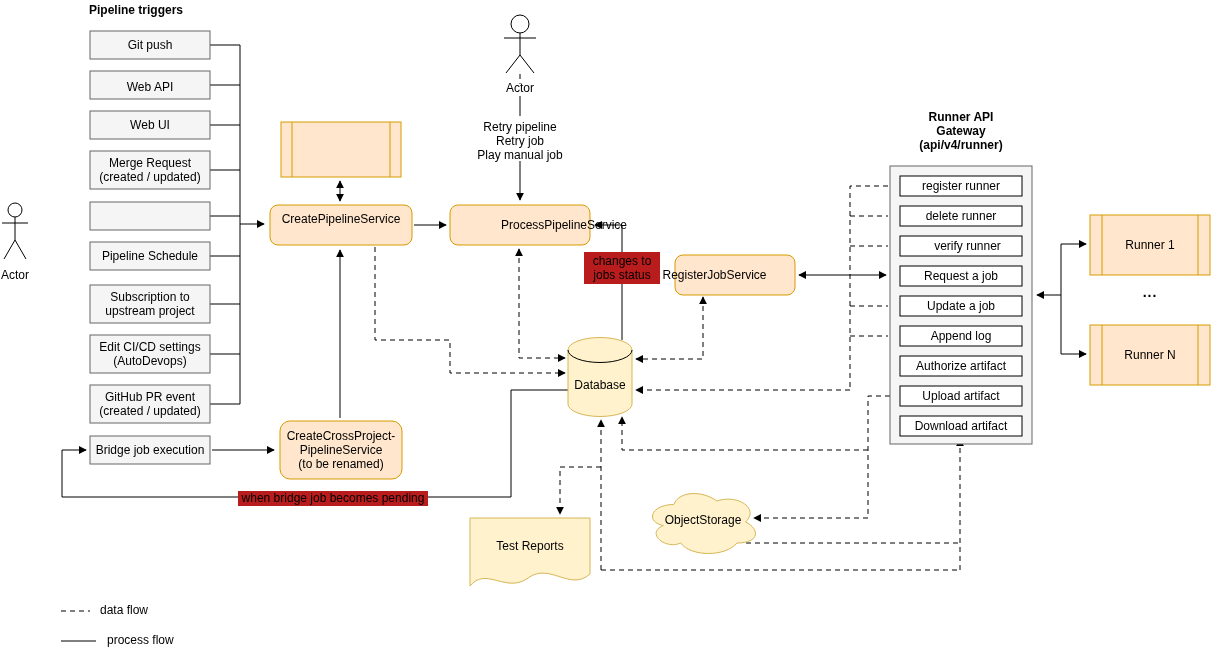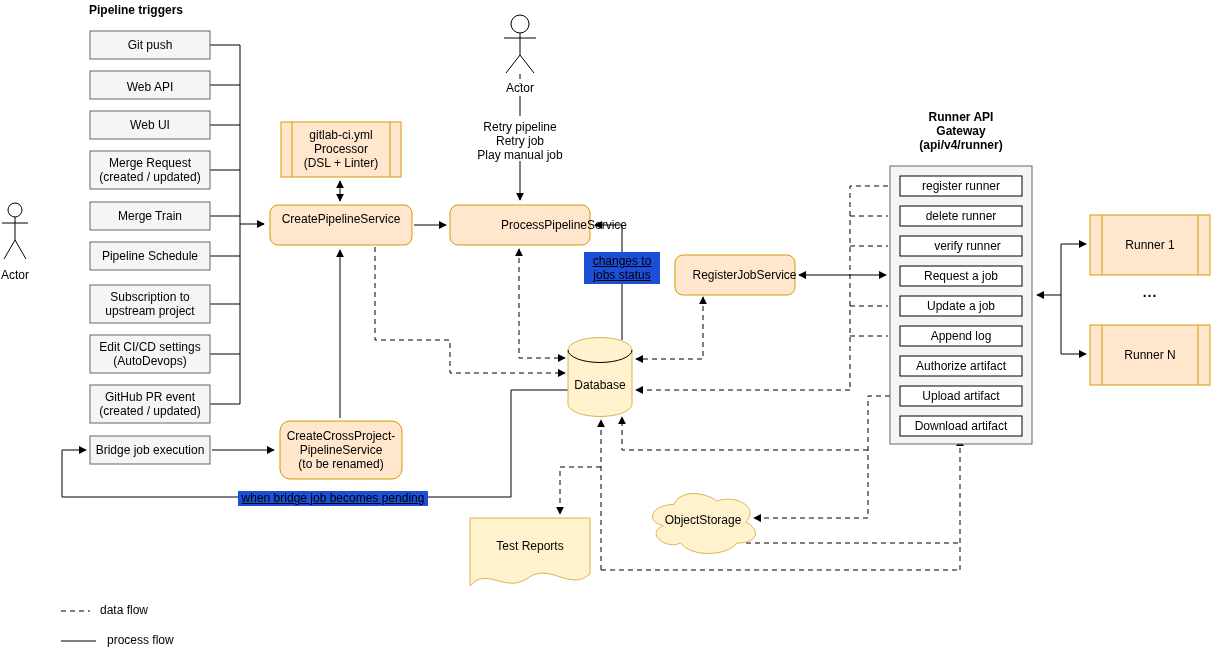--- a/index.html
+++ b/index.html
@@ -10,21 +10,21 @@
   .orange{fill:#ffe6cc;stroke:#d79b00;stroke-width:1;}
   .yellow{fill:#fff2cc;stroke:#d6b656;stroke-width:1;}
   .white{fill:#ffffff;stroke:#000000;stroke-width:1;}
   .ln{fill:none;stroke:#000000;stroke-width:1;}
   .dash{stroke-dasharray:5 4;}
   .bar{stroke:#d79b00;stroke-width:1;}
   .actor{fill:none;stroke:#000;stroke-width:1;}
   .lbl{position:absolute;font-size:12px;line-height:1.18;display:flex;align-items:center;
        justify-content:center;text-align:center;white-space:pre-line;}
   .bold{font-weight:bold;}
-  .bg{background:#1d4ed8;text-decoration:underline;}
+  .bg{background:#b91c1c;}
   .left{justify-content:flex-start;text-align:left;}
   .dots{font-size:14px;font-weight:bold;letter-spacing:1px;}
 </style>
 </head>
 <body>
 
 <div class="canvas">
 
 <svg width="1226" height="651" viewBox="0 0 1226 651">
   <defs>
@@ -121,42 +121,38 @@
   <path class="ln" d="M61,641 H96"></path>
 </svg>
 
 <div class="lbl bold" style="left:75px;top:3px;width:122px;height:15px;">Pipeline triggers</div>
 
 <div class="lbl" style="left:90px;top:31px;width:120px;height:28px;">Git push</div>
 <div class="lbl" style="left:90px;top:71px;width:120px;height:32px;">Web API</div>
 <div class="lbl" style="left:90px;top:111px;width:120px;height:28px;">Web UI</div>
 <div class="lbl" style="left:90px;top:151px;width:120px;height:38px;">Merge Request
 (created / updated)</div>
-<div class="lbl" style="left:90px;top:202px;width:120px;height:28px;">Merge Train</div>
 <div class="lbl" style="left:90px;top:242px;width:120px;height:28px;">Pipeline Schedule</div>
 <div class="lbl" style="left:90px;top:285px;width:120px;height:38px;">Subscription to
 upstream project</div>
 <div class="lbl" style="left:90px;top:335px;width:120px;height:38px;">Edit CI/CD settings
 (AutoDevops)</div>
 <div class="lbl" style="left:90px;top:385px;width:120px;height:38px;">GitHub PR event
 (created / updated)</div>
 <div class="lbl" style="left:90px;top:436px;width:120px;height:28px;">Bridge job execution</div>
 
 <div class="lbl" style="left:-3px;top:268px;width:36px;height:14px;">Actor</div>
 <div class="lbl" style="left:490px;top:81px;width:60px;height:14px;">Actor</div>
 <div class="lbl" style="left:462px;top:119px;width:116px;height:44px;text-align:center;">Retry pipeline
 Retry job
 Play manual job</div>
 
-<div class="lbl" style="left:285px;top:124px;width:112px;height:50px;">gitlab-ci.yml
-Processor
-(DSL + Linter)</div>
 <div class="lbl" style="left:270px;top:205px;width:142px;height:28px;">CreatePipelineService</div>
 <div class="lbl" style="left:450px;top:205px;width:140px;height:40px;padding-left:44px;">ProcessPipelineService</div>
-<div class="lbl" style="left:673px;top:255px;width:143px;height:40px;">RegisterJobService</div>
+<div class="lbl" style="left:643px;top:255px;width:143px;height:40px;">RegisterJobService</div>
 <div class="lbl" style="left:280px;top:421px;width:122px;height:58px;">CreateCrossProject-
 PipelineService
 (to be renamed)</div>
 
 <div class="lbl bg" style="left:584px;top:252px;width:76px;height:32px;">changes to
 jobs status</div>
 <div class="lbl bg" style="left:238px;top:491px;width:190px;height:15px;">when bridge job becomes pending</div>
 
 <div class="lbl" style="left:568px;top:372px;width:64px;height:26px;">Database</div>
 <div class="lbl" style="left:470px;top:532px;width:120px;height:28px;">Test Reports</div>

